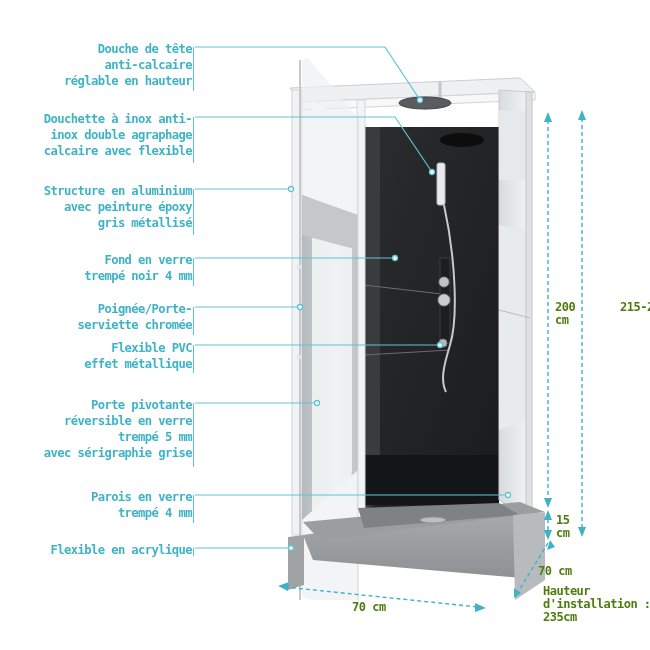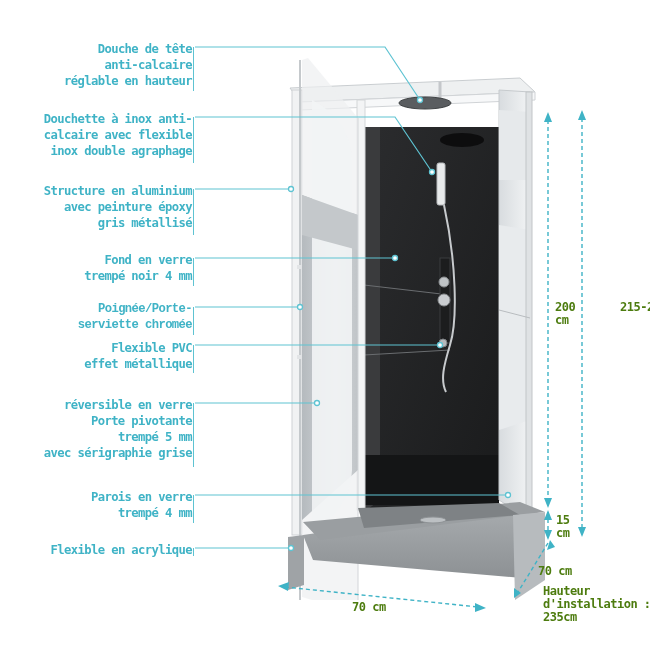--- a/index.html
+++ b/index.html
@@ -150,43 +150,43 @@
 <div class="bracket" style="left:193px;top:495px;height:28px;"></div>
 <div class="bracket" style="left:193px;top:548px;height:8px;"></div>
 
 <div class="label" style="top:41px;">
   <span>Douche de tête</span>
   <span>anti-calcaire</span>
   <span>réglable en hauteur</span>
 </div>
 <div class="label" style="top:111px;">
   <span>Douchette à inox anti-</span>
+  <span>inox double agraphage</span>
   <span>calcaire avec flexible</span>
-  <span>inox double agraphage</span>
 </div>
 <div class="label" style="top:183px;">
   <span>Structure en aluminium</span>
   <span>avec peinture époxy</span>
   <span>gris métallisé</span>
 </div>
 <div class="label" style="top:252px;">
   <span>Fond en verre</span>
   <span>trempé noir 4 mm</span>
 </div>
-<div class="label" style="top:301px;font-family:Liberation Mono, monospace;">
+<div class="label" style="top:301px;">
   <span>Poignée/Porte-</span>
   <span>serviette chromée</span>
 </div>
 <div class="label" style="top:340px;">
   <span>Flexible PVC</span>
   <span>effet métallique</span>
 </div>
 <div class="label" style="top:397px;">
+  <span>Porte pivotante</span>
   <span>réversible en verre</span>
-  <span>Porte pivotante</span>
   <span>trempé 5 mm</span>
   <span>avec sérigraphie grise</span>
 </div>
 <div class="label" style="top:489px;">
   <span>Parois en verre</span>
   <span>trempé 4 mm</span>
 </div>
 <div class="label" style="top:542px;">
   <span>Flexible en acrylique</span>
 </div>

